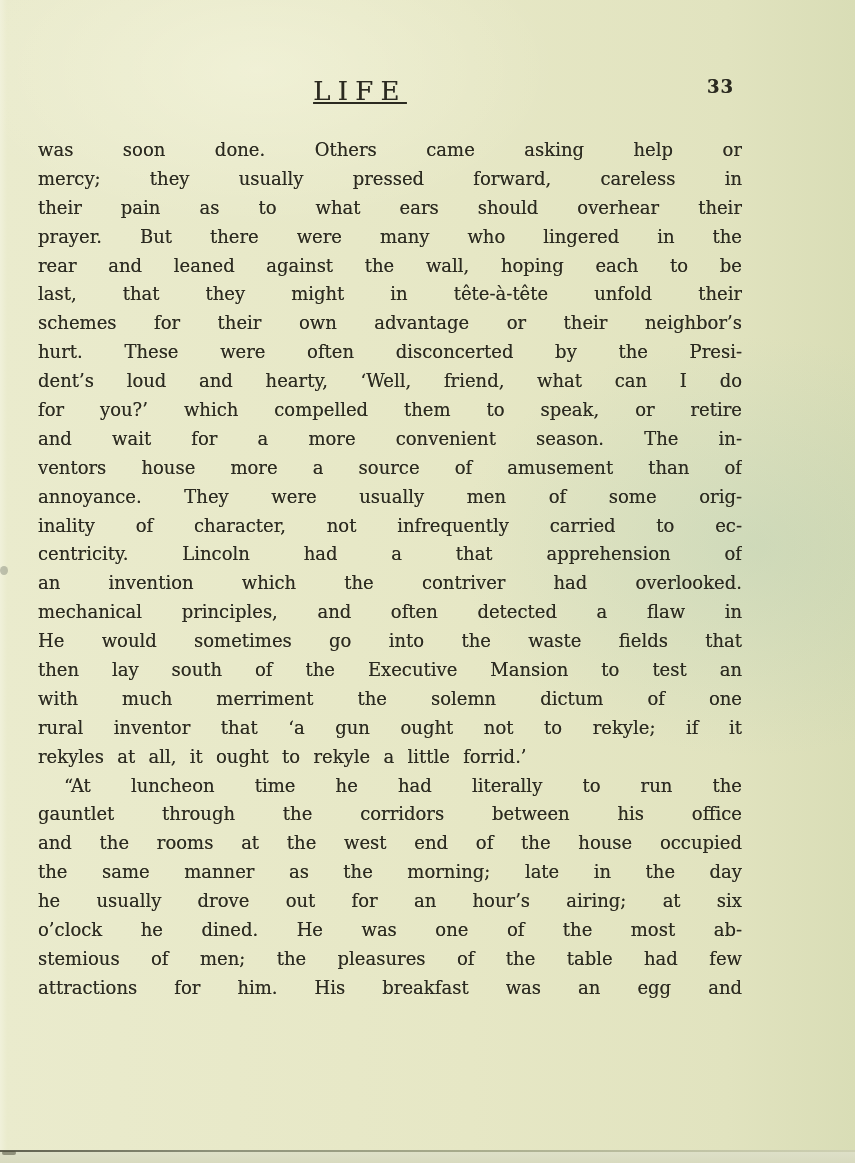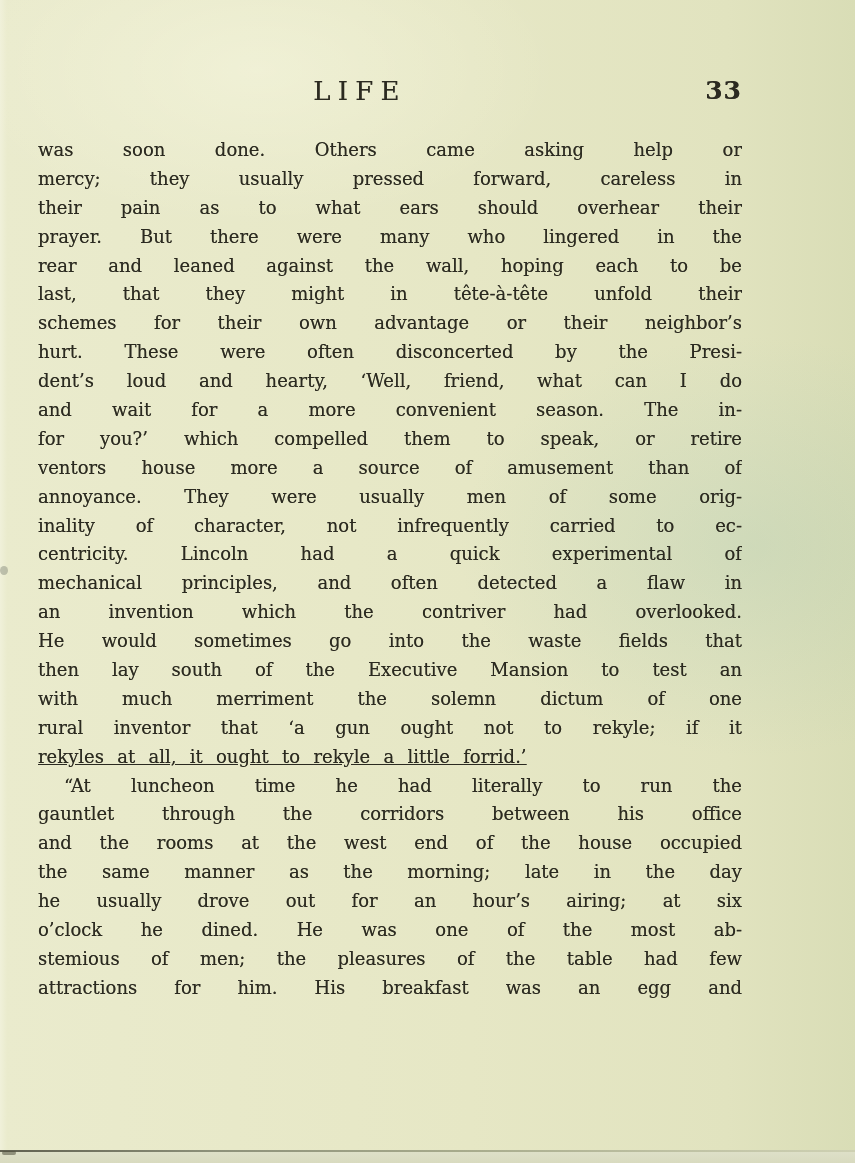--- a/index.html
+++ b/index.html
@@ -29,26 +29,27 @@
   }
   .title {
     position: absolute;
     left: 0;
     right: 60px;
     text-align: center;
     font-size: 26px;
     letter-spacing: 0.28em;
     color: #2b2a20;
     text-shadow: 0 0 0.6px rgba(43,42,32,0.65);
+    text-decoration: underline;
   }
   .pagenum {
     position: absolute;
-    right: 0;
+    right: 8px;
     top: 0;
-    font-size: 25px;
+    font-size: 18px;
     font-weight: bold;
     letter-spacing: 1px;
     color: #2b2a20;
     text-shadow: 0 0 0.6px rgba(43,42,32,0.65);
   }
   .text-block {
     position: absolute;
     left: 38px;
     top: 136px;
     width: 704px;
@@ -65,21 +66,20 @@
     overflow: hidden;
     text-shadow: 0 0 0.6px rgba(43,42,32,0.6);
   }
   .line.indent {
     text-indent: 26px;
   }
   .line.no-justify {
     text-align: center;
     text-align-last: left;
     word-spacing: 0.42em;
-    text-decoration: underline;
   }
   
   .bottom-edge {
     position: absolute;
     left: 0;
     bottom: 0;
     width: 100%;
     height: 13px;
   }
   .bottom-edge .edge-line {
@@ -139,28 +139,28 @@
   <div class="text-block" style="color: rgb(43, 42, 32);">
       <div class="line">was soon done.  Others came asking help or</div>
       <div class="line">mercy; they usually pressed forward, careless in</div>
       <div class="line">their pain as to what ears should overhear their</div>
       <div class="line">prayer.  But there were many who lingered in the</div>
       <div class="line">rear and leaned against the wall, hoping each to be</div>
       <div class="line">last, that they might in tête-à-tête unfold their</div>
       <div class="line">schemes for their own advantage or their neighbor’s</div>
       <div class="line">hurt.  These were often disconcerted by the Presi-</div>
       <div class="line">dent’s loud and hearty, ‘Well, friend, what can I do</div>
+      <div class="line">for you?’ which compelled them to speak, or retire</div>
       <div class="line">and wait for a more convenient season.  The in-</div>
-      <div class="line">for you?’ which compelled them to speak, or retire</div>
       <div class="line">ventors house more a source of amusement than of</div>
       <div class="line">annoyance.  They were usually men of some orig-</div>
       <div class="line">inality of character, not infrequently carried to ec-</div>
-      <div class="line">centricity.  Lincoln had a quick experimental of</div>
+      <div class="line">centricity.  Lincoln had a that apprehension of</div>
+      <div class="line">an invention which the contriver had overlooked.</div>
       <div class="line">mechanical principles, and often detected a flaw in</div>
-      <div class="line">an invention which the contriver had overlooked.</div>
       <div class="line">He would sometimes go into the waste fields that</div>
       <div class="line">then lay south of the Executive Mansion to test an</div>
       <div class="line">with much merriment the solemn dictum of one</div>
       <div class="line">rural inventor that ‘a gun ought not to rekyle; if it</div>
       <div class="line no-justify">rekyles at all, it ought to rekyle a little forrid.’</div>
       <div class="line indent">“At luncheon time he had literally to run the</div>
       <div class="line">gauntlet through the corridors between his office</div>
       <div class="line">and the rooms at the west end of the house occupied</div>
       <div class="line">the same manner as the morning; late in the day</div>
       <div class="line">he usually drove out for an hour’s airing; at six</div>

